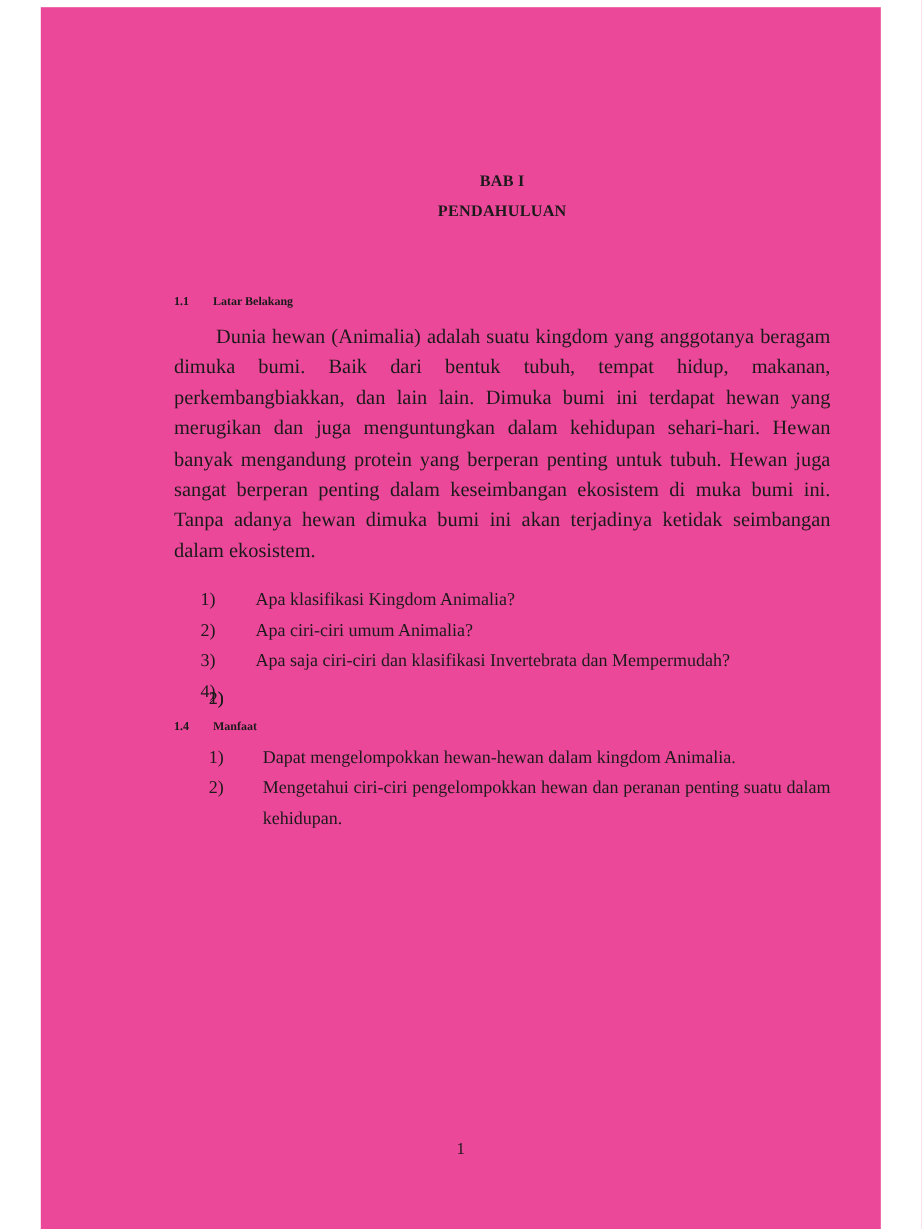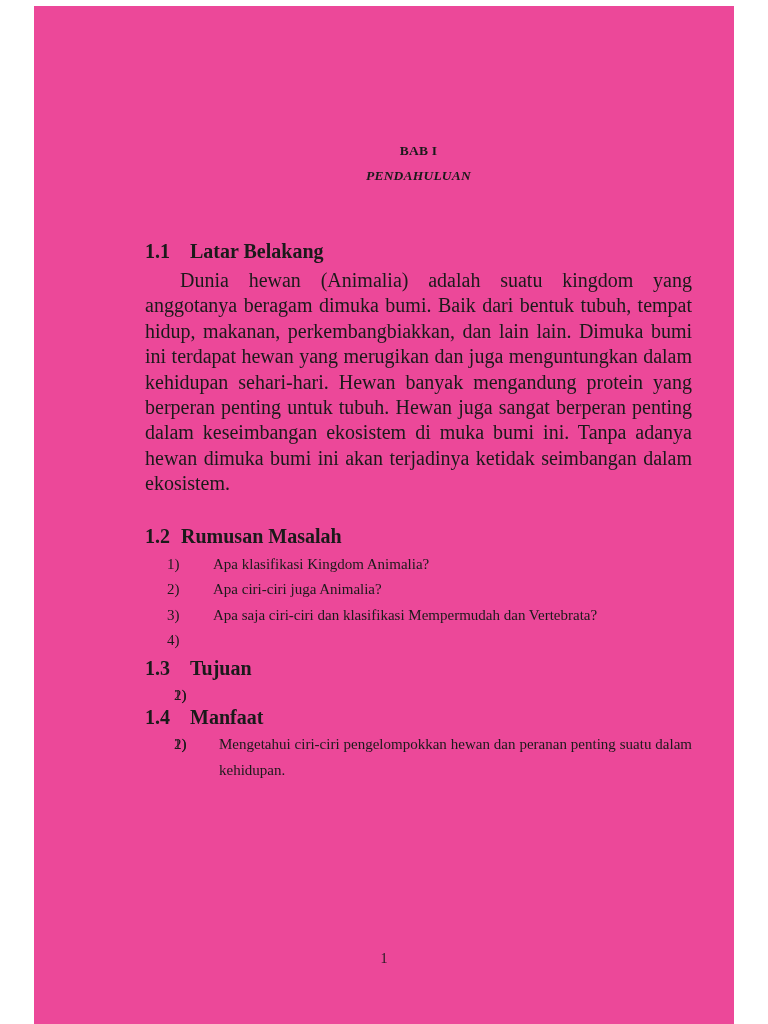--- a/index.html
+++ b/index.html
@@ -33,43 +33,42 @@
     font-size: 13.5px;
     letter-spacing: 0.2px;
   }
   .title-bab {
     margin-top: 138px;
     line-height: 14px;
   }
   .title-sub {
     margin-top: 11px;
     line-height: 14px;
-    font-style: italic;
   }
 
   
   .section-heading {
     font-weight: bold;
-    font-size: 20px;
+    font-size: 10px;
     line-height: 17px;
     white-space: pre;
   }
   .sec-1-1 { margin-top: 60px; }
   .sec-1-2 { margin-top: 31px; }
   .sec-1-3 { margin-top: 32px; }
   .sec-1-4 { margin-top: 32px; }
 
   .sec-num { display: inline; }
   .sec-gap-wide  { display: inline-block; width: 20px; }
   .sec-gap-narrow{ display: inline-block; width: 11px; }
 
   
   .body-par {
     margin-top: 8px;
-    font-size: 20px;
+    font-size: 17px;
     line-height: 25.4px;
     text-align: justify;
     text-indent: 35px;
     hyphens: none;
   }
 
   
   .num-list {
     list-style: none;
     margin: 0;
@@ -123,56 +122,55 @@
 <div class="page">
   <div class="content">
 
     <div class="doc-title title-bab">BAB I</div>
     <div class="doc-title title-sub">PENDAHULUAN</div>
 
     <div class="section-heading sec-1-1"><span class="sec-num">1.1</span><span class="sec-gap-wide"></span><span>Latar Belakang</span></div>
 
     <p class="body-par">Dunia hewan (Animalia) adalah suatu kingdom yang anggotanya beragam dimuka bumi. Baik dari bentuk tubuh, tempat hidup, makanan, perkembangbiakkan, dan lain lain. Dimuka bumi ini terdapat hewan yang merugikan dan juga menguntungkan dalam kehidupan sehari-hari. Hewan banyak mengandung protein yang berperan penting untuk tubuh. Hewan juga sangat berperan penting dalam keseimbangan ekosistem di muka bumi ini. Tanpa adanya hewan dimuka bumi ini akan terjadinya ketidak seimbangan dalam ekosistem.</p>
 
-    <div class="section-heading sec-1-2"><span class="sec-num">1.2</span><span class="sec-gap-narrow"></span><span>Rumusan Masalah</span></div>
 
     <ol class="num-list list-a">
       <li>
         <span class="marker">1)</span>
         <span class="txt">Apa klasifikasi Kingdom Animalia?</span>
       </li>
       <li>
         <span class="marker">2)</span>
-        <span class="txt">Apa ciri-ciri juga Animalia?</span>
+        <span class="txt">Apa ciri-ciri umum Animalia?</span>
       </li>
       <li>
         <span class="marker">3)</span>
-        <span class="txt">Apa saja ciri-ciri dan klasifikasi Mempermudah dan Vertebrata?</span>
+        <span class="txt">Apa saja ciri-ciri dan klasifikasi Invertebrata dan Mempermudah?</span>
       </li>
       <li>
         <span class="marker">4)</span>
       </li>
     </ol>
 
-    <div class="section-heading sec-1-3"><span class="sec-num">1.3</span><span class="sec-gap-wide"></span><span>Tujuan</span></div>
 
     <ol class="num-list list-b">
       <li>
         <span class="marker">1)</span>
       </li>
       <li>
         <span class="marker">2)</span>
       </li>
     </ol>
 
     <div class="section-heading sec-1-4"><span class="sec-num">1.4</span><span class="sec-gap-wide"></span><span>Manfaat</span></div>
 
     <ol class="num-list list-b">
       <li>
         <span class="marker">1)</span>
+        <span class="txt">Dapat mengelompokkan hewan-hewan dalam kingdom Animalia.</span>
       </li>
       <li>
         <span class="marker">2)</span>
         <span class="txt">Mengetahui ciri-ciri pengelompokkan hewan dan peranan penting suatu dalam kehidupan.</span>
       </li>
     </ol>
 
   </div>
 
   <div class="page-number">1</div>

